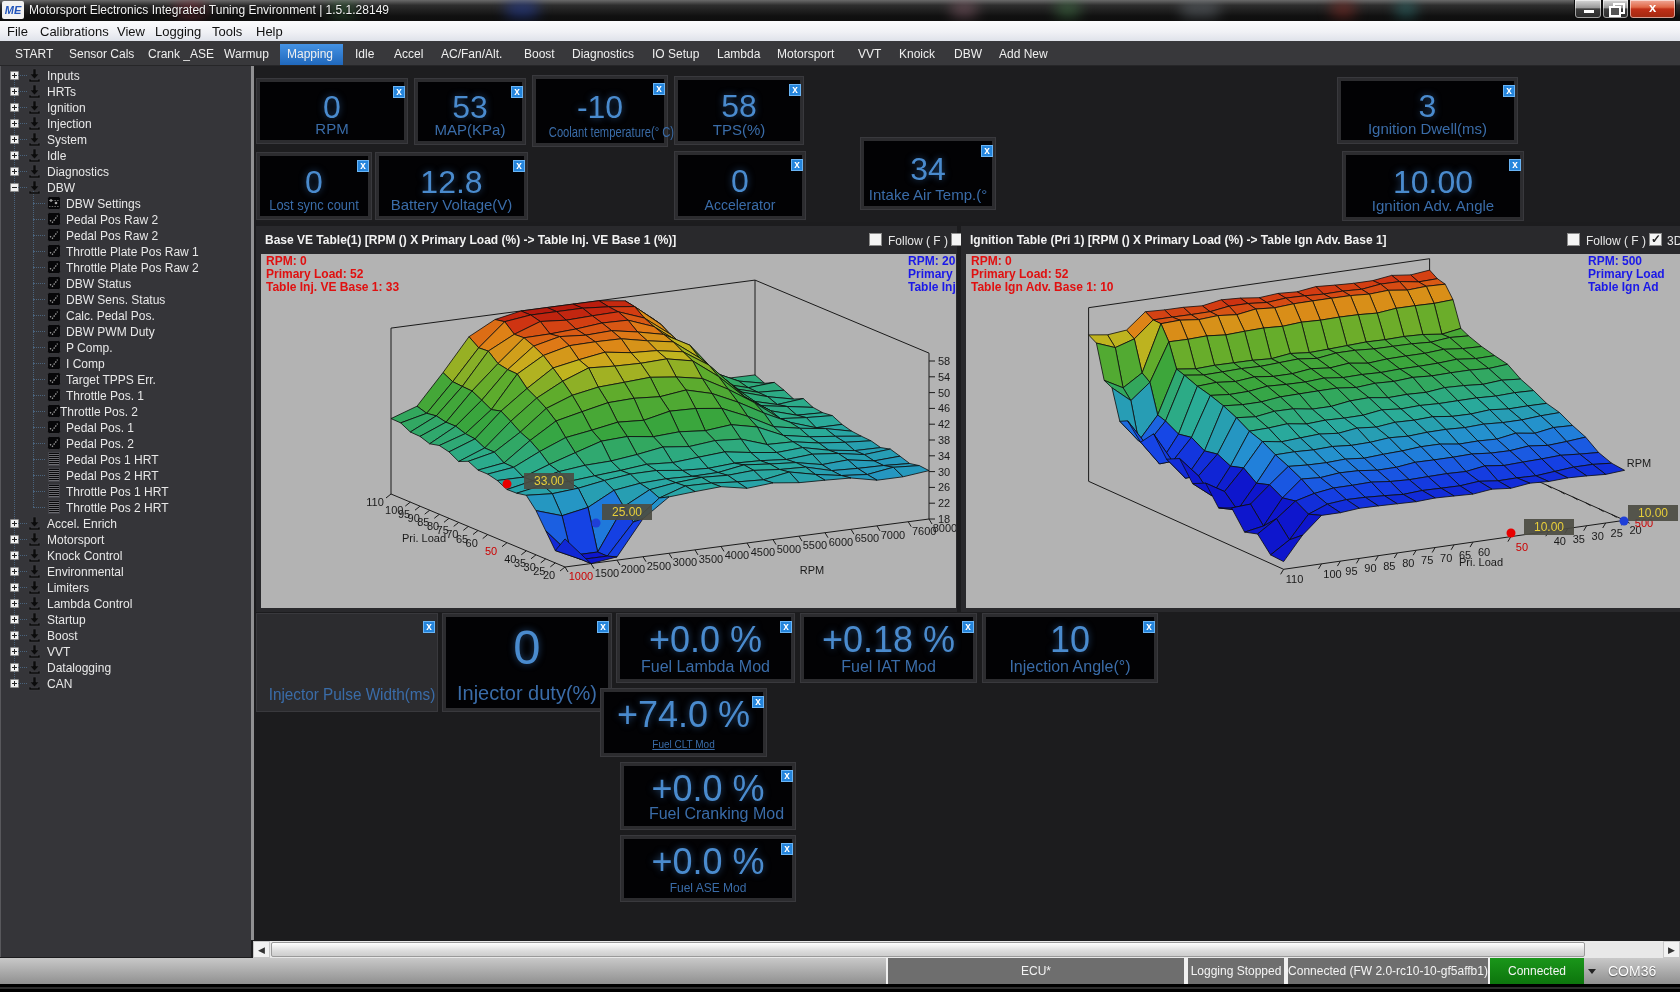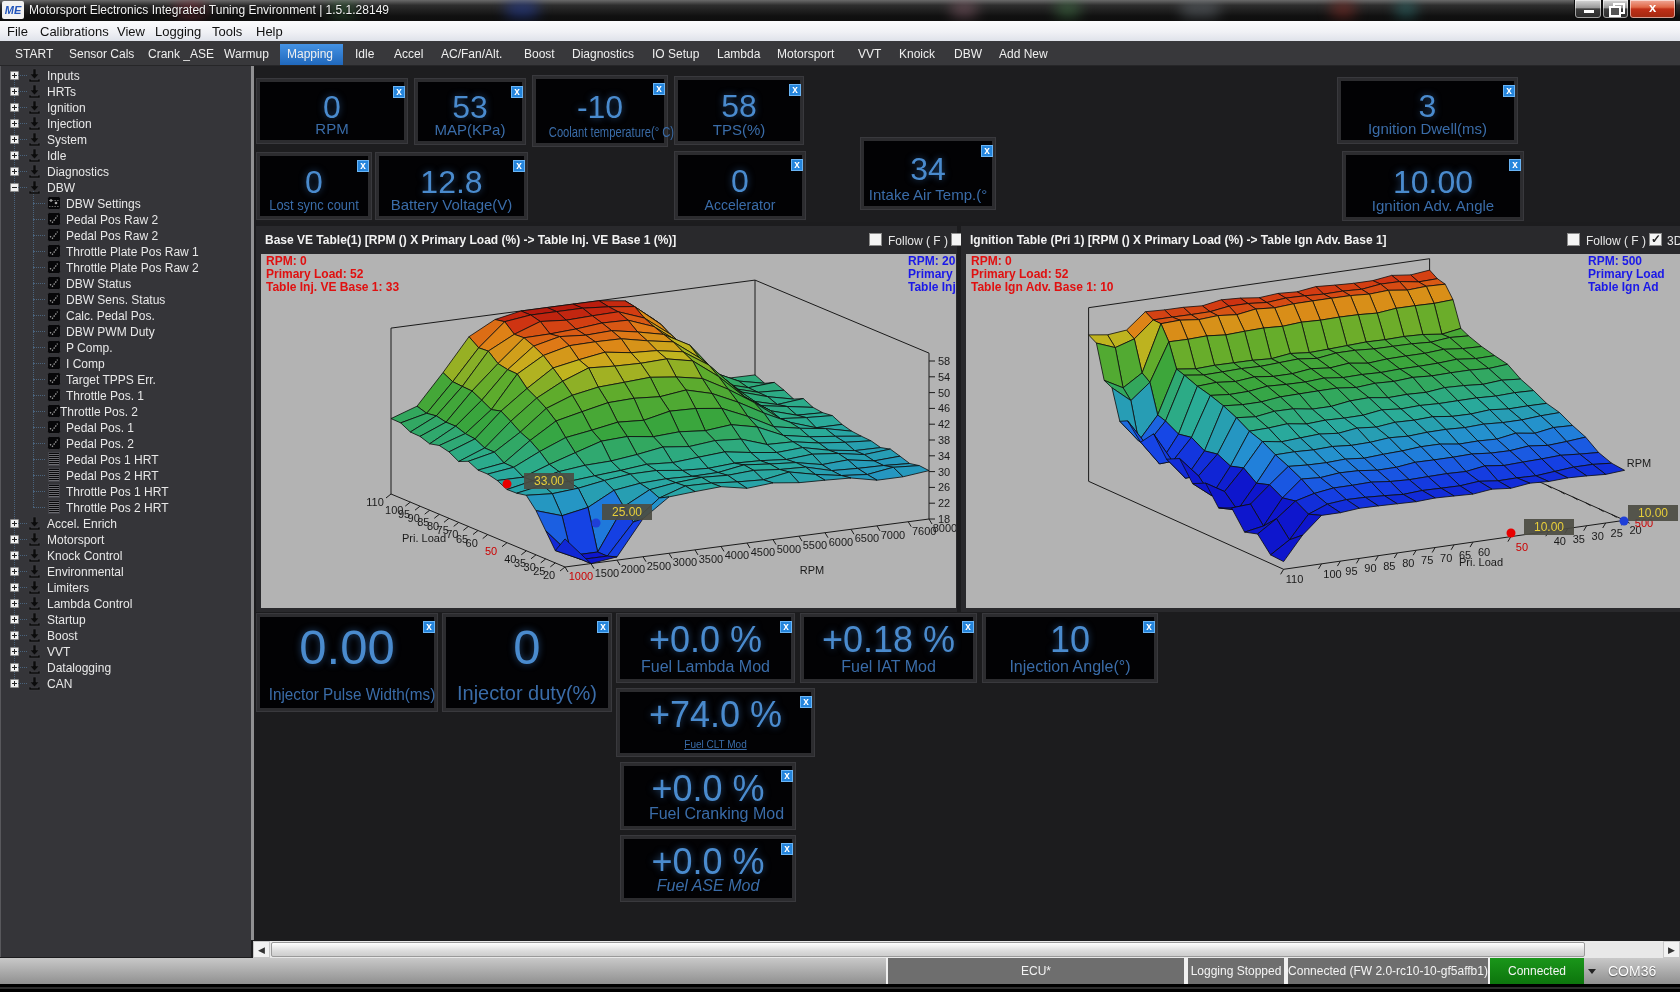--- a/index.html
+++ b/index.html
@@ -460,23 +460,20 @@
       <div class="gx">x</div>
     </div>
 <div class="g" style="left:860px;top:137px;width:136px;height:73px">
       <div class="gi">
         <div class="gv" style="font-size:32px;top:12px">34</div>
       </div>
       <div class="gl" style="font-size:15px;">Intake Air Temp.(°</div>
       <div class="gx">x</div>
     </div>
 <div class="g" style="left:256px;top:613px;width:182px;height:99px">
-      <div class="gi">
-        <div class="gv" style="font-size:49px;top:6px">0.00</div>
-      </div>
       <div class="gl" style="font-size:17px;transform:scaleX(0.90);transform-origin:center bottom;">Injector Pulse Width(ms)</div>
       <div class="gx">x</div>
     </div>
 <div class="g" style="left:442px;top:613px;width:170px;height:99px">
       <div class="gi">
         <div class="gv" style="font-size:49px;top:6px">0</div>
       </div>
       <div class="gl" style="font-size:20px;">Injector duty(%)</div>
       <div class="gx">x</div>
     </div>
@@ -494,39 +491,39 @@
       <div class="gl" style="font-size:16px;">Fuel IAT Mod</div>
       <div class="gx">x</div>
     </div>
 <div class="g" style="left:982px;top:613px;width:176px;height:70px">
       <div class="gi">
         <div class="gv" style="font-size:36px;top:5px">10</div>
       </div>
       <div class="gl" style="font-size:16px;">Injection Angle(°)</div>
       <div class="gx">x</div>
     </div>
-<div class="g" style="left:616px;top:688px;width:199px;height:69px">
+<div class="g" style="left:600px;top:688px;width:167px;height:69px">
       <div class="gi">
         <div class="gv" style="font-size:36px;top:5px">+74.0 %</div>
       </div>
       <div class="gl" style="font-size:10px;text-decoration:underline;">Fuel CLT Mod</div>
       <div class="gx">x</div>
     </div>
 <div class="g" style="left:620px;top:762px;width:176px;height:68px">
       <div class="gi">
         <div class="gv" style="font-size:36px;top:5px">+0.0 %</div>
       </div>
       <div class="gl" style="font-size:16px;margin-left:17px;">Fuel Cranking Mod</div>
       <div class="gx">x</div>
     </div>
 <div class="g" style="left:620px;top:835px;width:176px;height:67px">
       <div class="gi">
         <div class="gv" style="font-size:36px;top:5px">+0.0 %</div>
       </div>
-      <div class="gl" style="font-size:16px;font-style:italic;">Fuel ASE Mod</div>
+      <div class="gl" style="font-size:12px;">Fuel ASE Mod</div>
       <div class="gx">x</div>
     </div>
   <div class="panel" id="panelL">
     <div class="ptitle">Base VE Table(1) [RPM () X Primary Load (%) -&gt; Table Inj. VE Base 1 (%)]</div>
     <div class="cbx" style="left:613px"></div>
       <div class="flw" style="left:632px">Follow ( F )</div>
     <div class="cbx" style="left:695px"></div>
     <div class="plot" id="plotL"><svg width="695" height="354" viewBox="0 0 695 354" font-family="Liberation Sans, sans-serif">
 <line x1="130.0" y1="74.1" x2="494.0" y2="26.1" stroke="#1a1a1a" stroke-width="1.0"></line>
 <line x1="494.0" y1="26.1" x2="668.0" y2="99.1" stroke="#1a1a1a" stroke-width="1.0"></line>

